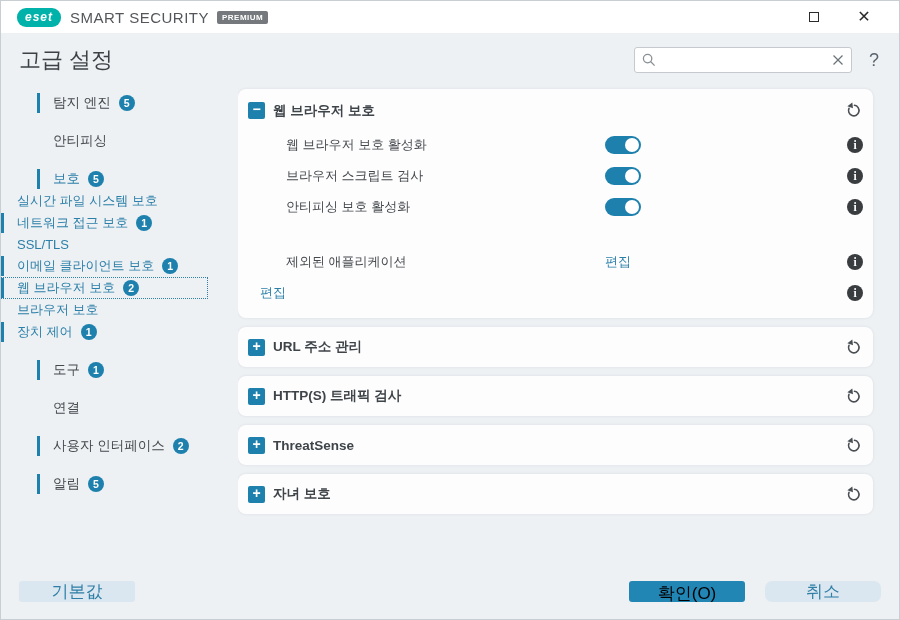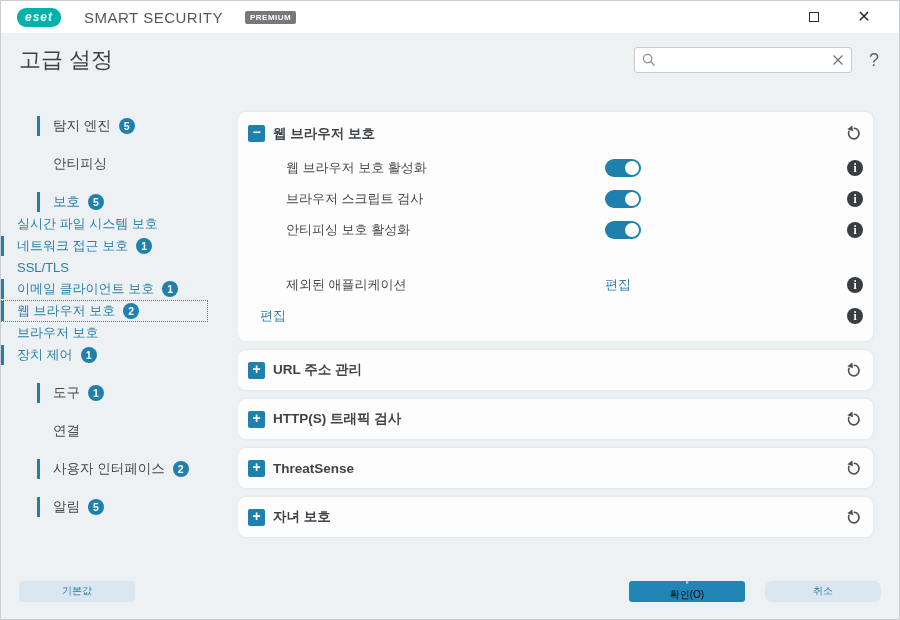--- a/index.html
+++ b/index.html
@@ -7,33 +7,33 @@
   body {
     font-family:"Liberation Sans","DejaVu Sans",sans-serif;
     color:#454a4f; background:#fff; overflow:hidden;
     border:1px solid #c9ced3;
   }
   :root{
     --accent:#1e81ad; --link:#2b7fa8; --okbtn:#2286b5;
     --dark:#454a4f; --bg:#eef1f4; --card:#fdfdfe; --btn2:#dbe7f0;
   }
   
-  .titlebar{ height:32px; background:#fff; display:flex; align-items:center; padding:0 0 0 16px;gap:14px; }
+  .titlebar{ height:32px; background:#fff; display:flex; align-items:center; padding:0 0 0 16px; }
   .logo-chip{ background:var(--brand,#00b2a9); color:#fff; font-weight:bold; font-style:italic;
     font-size:12px; letter-spacing:1px; padding:2px 8px 3px; border-radius:9px; }
   .brand-name{ margin-left:9px; font-size:15px; letter-spacing:.5px; color:#53565a; }
   .brand-badge{ margin-left:8px; background:#75797d; color:#fff; font-size:8px; font-weight:bold;
     letter-spacing:.5px; padding:2px 5px; border-radius:2px; }
   .win-controls{ margin-left:auto; display:flex; align-items:center; gap:24px; padding-right:22px; }
   .win-btn{ width:26px; height:26px; display:flex; align-items:center; justify-content:center;
     color:#2b2b2b; cursor:default; }
   .max-glyph{ width:10px; height:10px; border:1.3px solid #2b2b2b; }
   .close-glyph{ font-size:16px; line-height:1; }
   
-  .content{ height:588px; background:var(--bg); display:flex; flex-direction:column;gap:23px; }
+  .content{ height:588px; background:var(--bg); display:flex; flex-direction:column; }
   .header{ height:48px; display:flex; align-items:center; padding:6px 20px 0 18px; flex:none; }
   .page-title{ font-size:22px; font-weight:400; color:#3c4146; }
   .searchbox{ margin-left:auto; width:218px; height:26px; background:#fff; border:1px solid #c6cace;
     border-radius:3px; display:flex; align-items:center; padding:0 7px; }
   .searchbox input{ flex:1; border:none; outline:none; font-size:12px; background:transparent; min-width:0; color:#3c4146;}
   .help-q{ margin-left:17px; font-size:18px; color:#57636d; }
   
   .body{ flex:1; display:flex; overflow:hidden; }
   .sidebar{ width:237px; flex:none; padding-top:11px; }
   .side-item{ position:relative; width:207px; padding:2px 6px 2px 16px; font-size:13px;
@@ -67,21 +67,21 @@
   .toggle{ width:36px; height:18px; border-radius:9px; background:var(--accent); position:relative; cursor:pointer; }
   .toggle .knob{ position:absolute; top:2px; width:14px; height:14px; border-radius:50%; background:#fff; }
   .toggle.on .knob{ left:20px; }
   .link{ font-size:13px; color:var(--link); cursor:pointer; text-decoration:none; }
   .info{ margin-left:auto; width:16px; height:16px; border-radius:50%; background:#3a3d40; color:#fff;
     font-family:"Liberation Serif",serif; font-weight:bold; font-size:11.5px; line-height:16px;
     text-align:center; flex:none; }
   .collapsed{ height:40px; margin-top:9px; display:flex; align-items:center; padding:0 10px; }
   
   .footer{ height:60px; flex:none; display:flex; align-items:center; padding:0 18px; }
-  .btn{ width:116px; height:21px; border:none; border-radius:3px; font-size:10px;
+  .btn{ width:116px; height:21px; border:none; border-radius:3px; font-size:17px;
     font-family:inherit; cursor:pointer; display:flex; align-items:center; justify-content:center; gap:4px; }
   .btn.secondary{ background:var(--btn2); color:#2e7ea6; }
   .btn.primary{ background:var(--okbtn); color:#000000;flex-direction:column; }
   .btn.cancel{ margin-left:20px;border-radius:7px; }
   .push{ margin-left:auto; }
   svg{ display:block; }
 </style>
 </head>
 <body>
 

